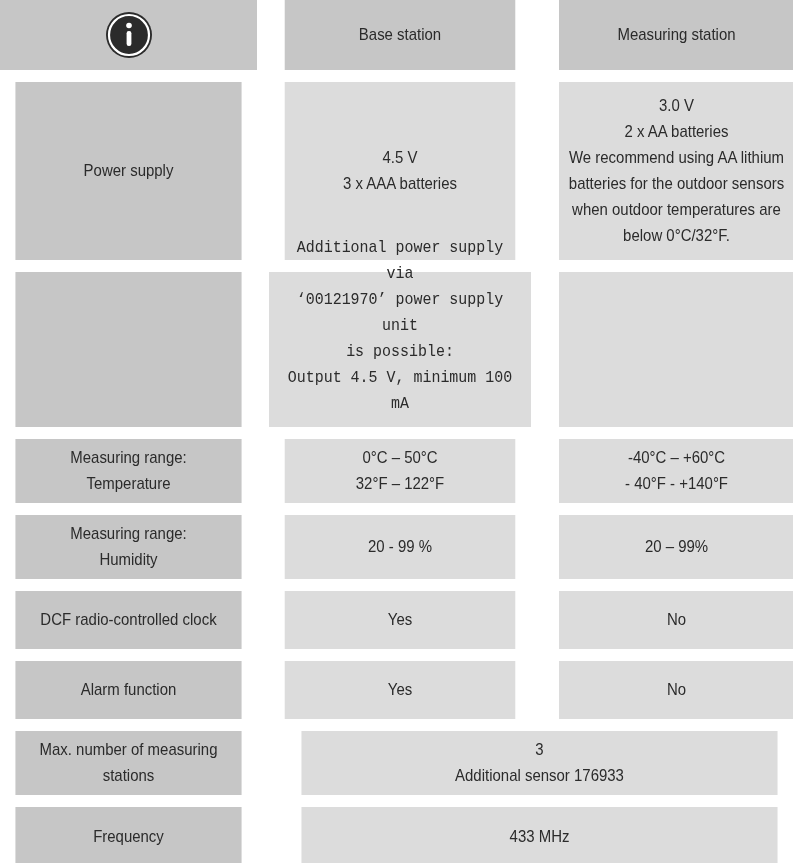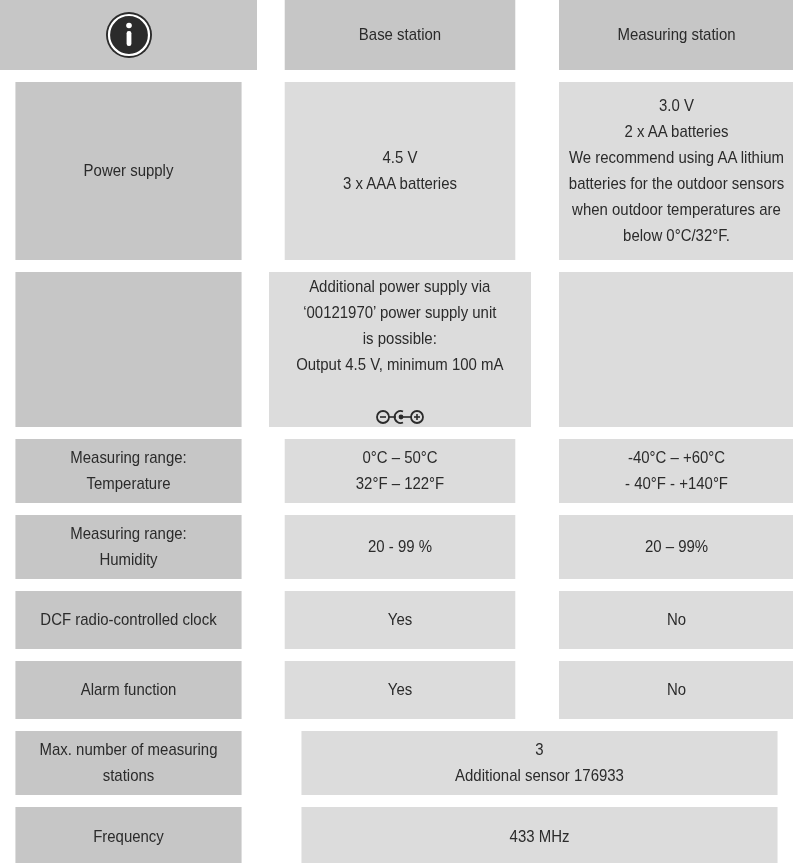--- a/index.html
+++ b/index.html
@@ -15,21 +15,21 @@
   .cell {
     display:flex; align-items:center; justify-content:center; text-align:center;
     color:#2b2b2b; font-size:17px; line-height:26px;
     background:#dcdcdc; white-space:pre-line;
     transform: scaleX(0.88);
   }
   .cell > * { }
   .hdr { background:#c6c6c6; }
   .lbl { background:#c6c6c6; }
   .span2 { grid-column: 2 / 4; }
-  .inner { display:block; }
+  .inner { display:block;font-family:Liberation Mono, monospace; }
   .info-icon { width:50px; height:50px; }
   .plug-icon { display:block; margin:4px auto 0; width:48px; height:18px; }
   .narrow { transform:none; }
   .txt { display:block; transform:scaleX(0.88); }
 </style>
 </head>
 <body>
 
 <div class="tbl">
 

